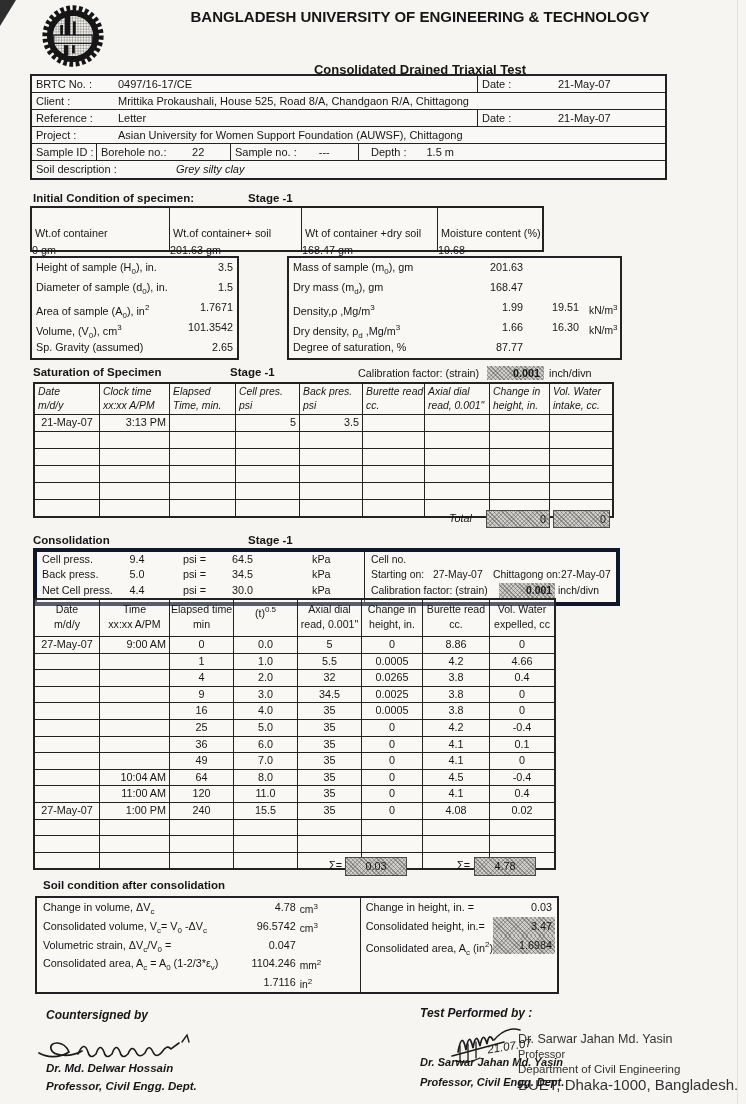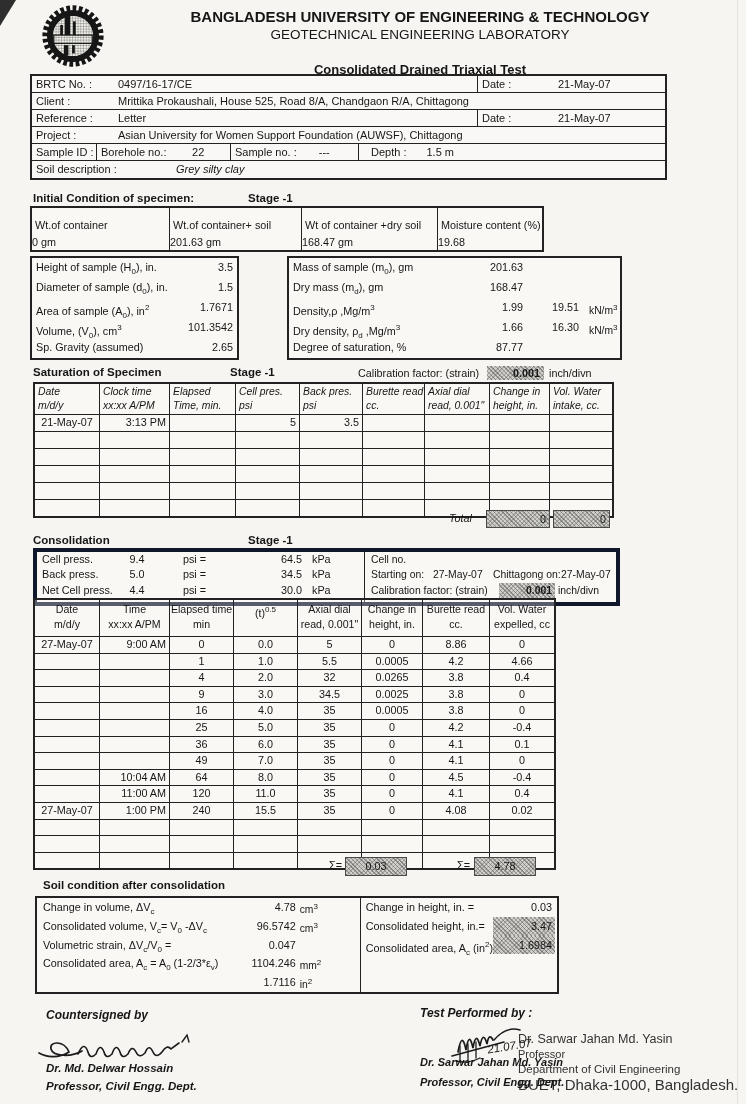--- a/index.html
+++ b/index.html
@@ -15,21 +15,21 @@
   .hline{position:absolute;left:130px;right:36px;text-align:center}
   
   .itab{position:absolute;left:30px;top:74px;width:633px;border:2px solid #222;background:rgba(255,255,255,.35)}
   .irow{display:flex;height:17px;line-height:16px;font-size:11px;border-bottom:1.5px solid #222;box-sizing:border-box}
   .irow:last-child{border-bottom:none}
   .ilab{padding-left:4px}
   .idatec{width:188px;border-left:1.5px solid #222;display:flex;box-sizing:border-box}
   .vline{border-left:1.5px solid #222;box-sizing:border-box}
   
   .ictab{position:absolute;left:30px;top:206px;width:510px;height:42px;border:2px solid #222;display:flex;background:rgba(255,255,255,.3)}
-  .iccol{box-sizing:border-box;border-left:1.5px solid #222;font-size:10.8px;line-height:14px;padding-top:10px}
+  .iccol{box-sizing:border-box;border-left:1.5px solid #222;font-size:10.8px;line-height:14px;padding-top:18px}
   .iccol:first-child{border-left:none}
   .iccol .lab{display:block;padding-left:3px;white-space:nowrap}
   .iccol .val{display:block;text-align:left;padding-top:3px}
   
   .pbox{position:absolute;border:2px solid #222;background:rgba(255,255,255,.3)}
   .prow{display:flex;height:20px;line-height:19px;font-size:10.8px}
   .prow .lab{flex:1;padding-left:4px;white-space:nowrap}
   .prow .val{text-align:right;padding-right:4px}
   
   .shade{background-color:#d0cfca;background-image:repeating-linear-gradient(45deg,rgba(80,80,80,.5) 0 1px,transparent 1px 3px),repeating-linear-gradient(135deg,rgba(80,80,80,.3) 0 1px,transparent 1px 3px)}
@@ -46,21 +46,21 @@
   .s0{width:64px}.s1{width:70px}.s2{width:66px}.s3{width:64px}.s4{width:63px}.s5{width:62px}.s6{width:65px}.s7{width:60px}.s8{flex:1}
   .c{text-align:center}.r{text-align:right;padding-right:3px}
   
   .conbox{position:absolute;left:33px;top:548px;width:579px;height:50px;border:4px solid #0f172a;display:flex;background:rgba(255,255,255,.3)}
   .conleft{width:327px;box-sizing:border-box}
   .conright{flex:1;border-left:1.5px solid #222;box-sizing:border-box}
   .cprow{display:flex;height:15.4px;line-height:15px;font-size:10.8px}
   .cprow .pl{width:75px;padding-left:5px}
   .cprow .p1{width:40px;text-align:center}
   .cprow .pe{width:75px;text-align:center}
-  .cprow .p2{width:70px;text-align:right}
+  .cprow .p2{width:70px;text-align:left}
   .cprow .pu{padding-left:10px}
   .crrow{display:flex;height:15.4px;line-height:15px;font-size:10.4px;padding-left:6px}
   
   .ctab{position:absolute;left:33px;top:598px;width:519px;border:2px solid #222;background:rgba(255,255,255,.3)}
   .chead{display:flex;height:36px;border-bottom:1px solid #222;font-size:10.6px;line-height:15px;text-align:center}
   .hk{border-left:1px solid #222;box-sizing:border-box;padding-top:2px;white-space:nowrap;overflow:hidden}
   .hk:first-child{border-left:none}
   .hk span{display:block}
   .crow{display:flex;height:15.6px;border-bottom:1px solid #222;font-size:10.8px;line-height:14.8px;text-align:center}
   .ctab .crow:nth-last-child(1){border-bottom:none}
@@ -105,21 +105,20 @@
     <circle cx="40" cy="35" r="22" fill="url(#xh)"></circle>
     <rect x="31" y="12" width="6" height="23" fill="#161616"></rect>
     <rect x="40" y="19" width="3" height="16" fill="#161616"></rect>
     <rect x="26" y="23" width="3" height="12" fill="#161616"></rect>
     <rect x="19" y="34" width="42" height="9" fill="#f1f0ea" stroke="#161616" stroke-width="1.4"></rect>
     <rect x="20" y="35" width="40" height="7" fill="url(#xh)"></rect>
     <rect x="30" y="45" width="5" height="11" fill="#161616"></rect>
     <rect x="39" y="45" width="3" height="9" fill="#161616"></rect>
   </svg>
   <div class="hline b" style="top:8px;font-size:15px">BANGLADESH UNIVERSITY OF ENGINEERING &amp; TECHNOLOGY</div>
-  <div class="hline" style="top:27px;font-size:13.5px">GEOTECHNICAL ENGINEERING LABORATORY</div>
   <div class="hline b" style="top:62px;font-size:13px">Consolidated Drained Triaxial Test</div>
 
   <div class="itab">
     <div class="irow">
       <span class="ilab" style="width:82px">BRTC No. :</span>
       <span class="nw">0497/16-17/CE</span>
       <span style="flex:1"></span>
       <span class="idatec">
           <span class="ilab" style="width:48px">Date :</span>
           <span style="padding-left:28px">21-May-07</span>

